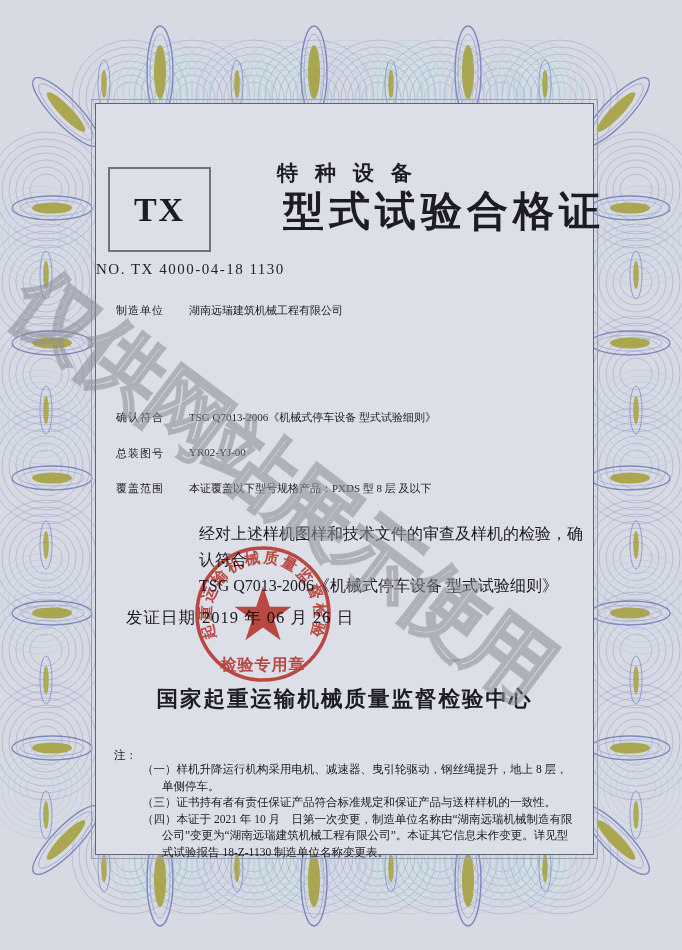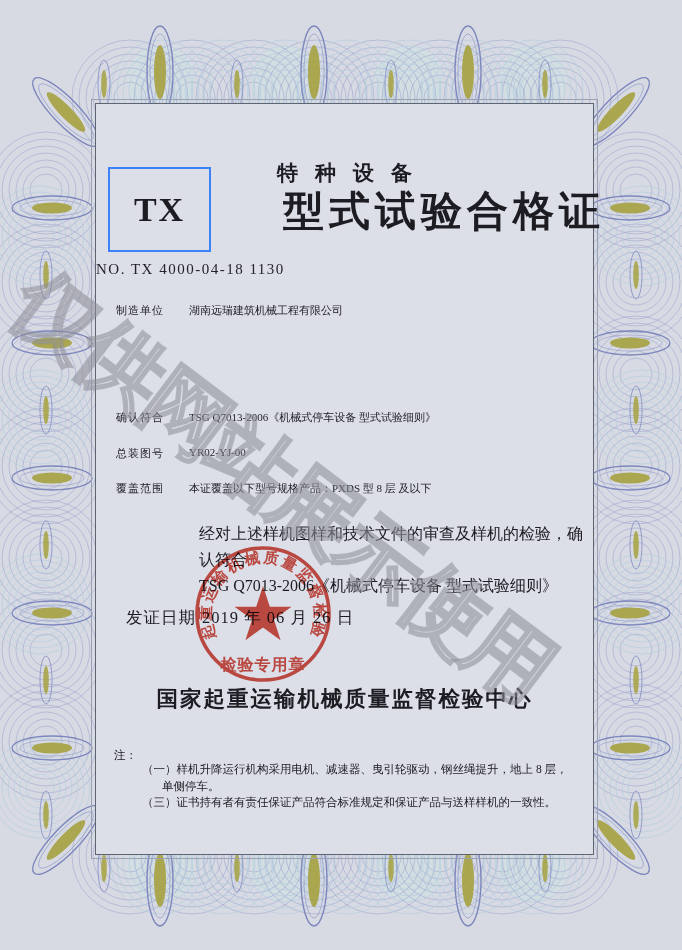--- a/index.html
+++ b/index.html
@@ -12,21 +12,21 @@
   .border-art{position:absolute;left:0;top:0;z-index:0;}
   .panel{
     position:absolute;left:95px;top:103px;width:497px;height:750px;
     background:#dcdee8;
     border:1px solid #5f6570;
     outline:1px solid #9aa1b2;outline-offset:3px;
     z-index:1;
   }
   .tx-box{
     position:absolute;left:12px;top:63px;width:99px;height:81px;
-    border:2px solid #3b82f6;display:flex;align-items:center;justify-content:center;
+    border:2px solid #737373;display:flex;align-items:center;justify-content:center;
     font-weight:bold;font-size:34px;letter-spacing:2px;
   }
   .title-small{position:absolute;left:0;top:55px;width:100%;text-align:center;
     font-size:21px;font-weight:bold;letter-spacing:17px;padding-left:17px;box-sizing:border-box;}
   .title-large{position:absolute;left:12px;top:80px;width:100%;text-align:right;
     font-size:41px;font-weight:bold;letter-spacing:5px;padding-left:5px;box-sizing:border-box;}
   .cert-no{position:absolute;left:0;top:157px;width:100%;text-align:left;
     font-size:15px;letter-spacing:1.5px;color:#23232a;}
   .field-row{position:absolute;left:0;width:100%;font-size:11px;height:20px;}
   .field-label{position:absolute;left:20px;letter-spacing:1px;}
@@ -258,20 +258,21 @@
       </svg>
     </div>
 
     <div class="authority">国家起重运输机械质量监督检验中心</div>
 
     <div class="notes">
       <span class="notes-label">注：</span>
       <div class="notes-items">
         <p><span>（一）</span><span>样机升降运行机构采用电机、减速器、曳引轮驱动，钢丝绳提升，地上 8 层，单侧停车。</span></p>
         <p><span>（三）</span><span>证书持有者有责任保证产品符合标准规定和保证产品与送样样机的一致性。</span></p>
+        <p><span>（四）</span><span>本证于 2021 年 10 月　日第一次变更，制造单位名称由“湖南远瑞机械制造有限公司”变更为“湖南远瑞建筑机械工程有限公司”。本证其它信息未作变更。详见型式试验报告 18-Z-1130 制造单位名称变更表。</span></p>
       </div>
     </div>
 
   </div>
 
   <div class="watermark">仅供网站展示使用</div>
 
 </div>
 
 </body></html>

